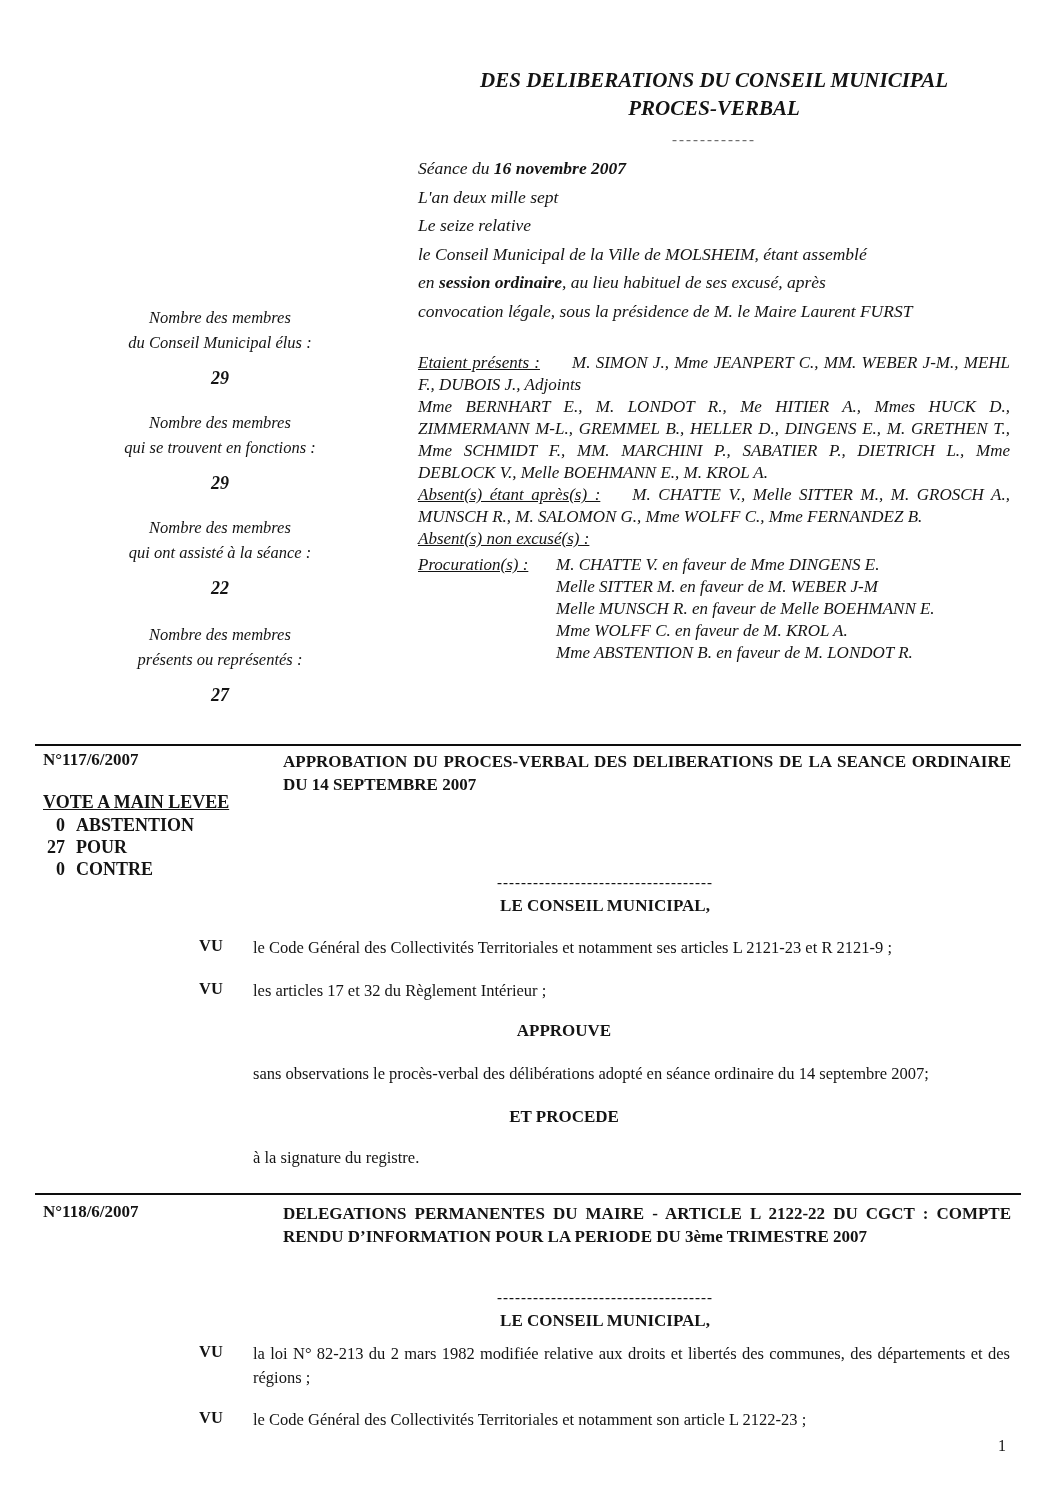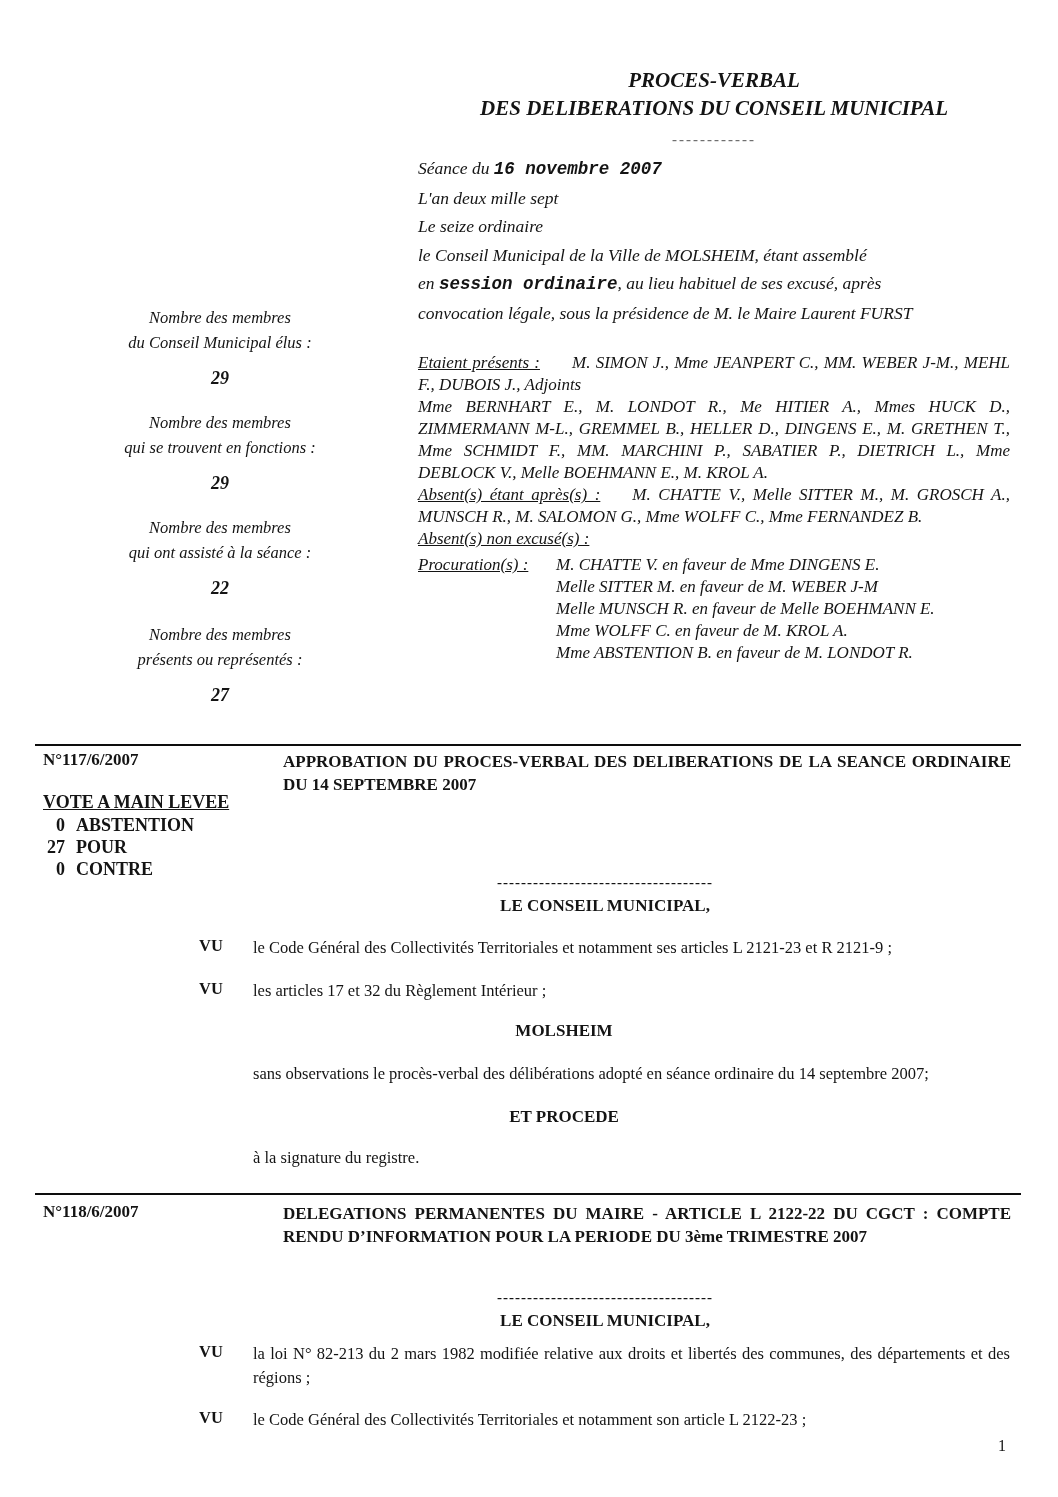--- a/index.html
+++ b/index.html
@@ -6,21 +6,21 @@
   .page {
     position:relative;
     width:1058px; height:1497px;
     margin:0 auto;
     background:#ffffff;
     font-family:"Liberation Serif", serif;
     color:#141414;
     overflow:hidden;
   }
   .abs { position:absolute; }
-  .b   { font-weight:bold;font-family:Liberation Mono, monospace; }
+  .b   { font-weight:bold; }
   .ul  { text-decoration:underline; }
   .just{ text-align:justify; }
 
   .doc-title { left:418px; top:66px; width:592px; font-size:21px; line-height:28px; font-weight:bold; font-style:italic; text-align:center; }
   .title-sep { left:418px; top:131px; width:592px; text-align:center; color:#6f6f6f; font-size:15px; letter-spacing:2px; font-weight:bold; }
   .seance { left:418px; top:154px; width:600px; font-style:italic; font-size:17.5px; line-height:28.5px; }
 
   .mcol { left:40px; width:360px; text-align:center; font-style:italic; font-size:16.5px; line-height:25px; }
   .mval { left:40px; width:360px; text-align:center; font-style:italic; font-weight:bold; font-size:18px; }
 
@@ -48,29 +48,29 @@
   .heading-c { left:118px; width:892px; text-align:center; font-weight:bold; font-size:17px; }
   .body-txt { left:253px; width:757px; font-size:16.5px; }
   .pagenum { left:990px; top:1437px; width:24px; text-align:center; font-size:16px; }
 </style>
 </head>
 <body>
 
 <div class="page">
 
   <div class="abs doc-title">
+    <div>DES DELIBERATIONS DU CONSEIL MUNICIPAL</div>
     <div>PROCES-VERBAL</div>
-    <div>DES DELIBERATIONS DU CONSEIL MUNICIPAL</div>
   </div>
   <div class="abs title-sep">------------</div>
 
   <div class="abs seance">
     <div><span>Séance du </span><span class="b">16 novembre 2007</span></div>
     <div>L'an deux mille sept</div>
-    <div>Le seize ordinaire</div>
+    <div>Le seize relative</div>
     <div>le Conseil Municipal de la Ville de MOLSHEIM, étant assemblé</div>
     <div><span>en </span><span class="b">session ordinaire</span><span>, au lieu habituel de ses excusé, après</span></div>
     <div>convocation légale, sous la présidence de M. le Maire Laurent FURST</div>
   </div>
 
   <div class="abs mcol" style="top:305px">
     <div>Nombre des membres</div>
     <div>du Conseil Municipal élus :</div>
   </div>
   <div class="abs mval" style="top:368px">29</div>
@@ -123,21 +123,21 @@
     <div class="dash-line">------------------------------------</div>
     <div class="conseil">LE CONSEIL MUNICIPAL,</div>
   </div>
 
   <div class="abs vu-lab" style="top:936px">VU</div>
   <div class="abs vu-txt" style="top:936px">le Code Général des Collectivités Territoriales et notamment ses articles L 2121-23 et R 2121-9 ;</div>
 
   <div class="abs vu-lab" style="top:979px">VU</div>
   <div class="abs vu-txt" style="top:979px">les articles 17 et 32 du Règlement Intérieur ;</div>
 
-  <div class="abs heading-c" style="top:1021px">MOLSHEIM</div>
+  <div class="abs heading-c" style="top:1021px">APPROUVE</div>
   <div class="abs body-txt" style="top:1064px">sans observations le procès-verbal des délibérations adopté en séance ordinaire du 14 septembre 2007;</div>
   <div class="abs heading-c" style="top:1107px">ET PROCEDE</div>
   <div class="abs body-txt" style="top:1148px">à la signature du registre.</div>
 
   <div class="abs rule" style="top:1193px"></div>
   <div class="abs secnum" style="top:1202px">N°118/6/2007</div>
   <div class="abs sectitle" style="top:1202px">DELEGATIONS PERMANENTES DU MAIRE - ARTICLE L 2122-22 DU CGCT : COMPTE RENDU D’INFORMATION POUR LA PERIODE DU 3ème TRIMESTRE 2007</div>
 
   <div class="abs center-blk" style="top:1286px">
     <div class="dash-line">------------------------------------</div>

